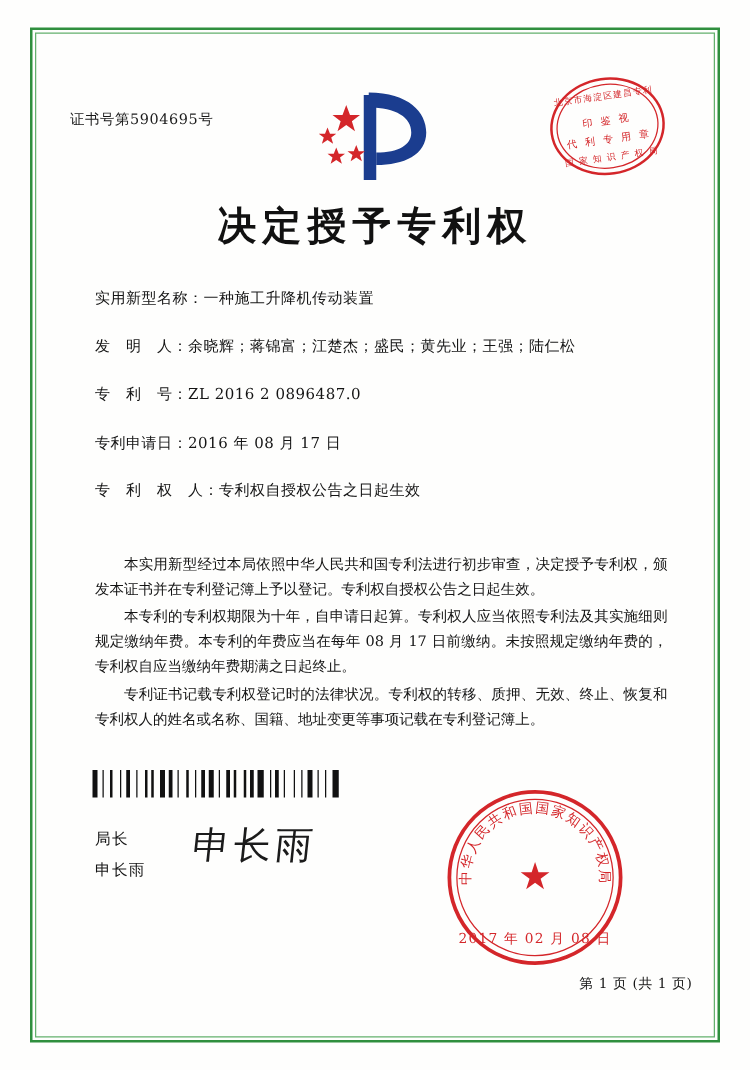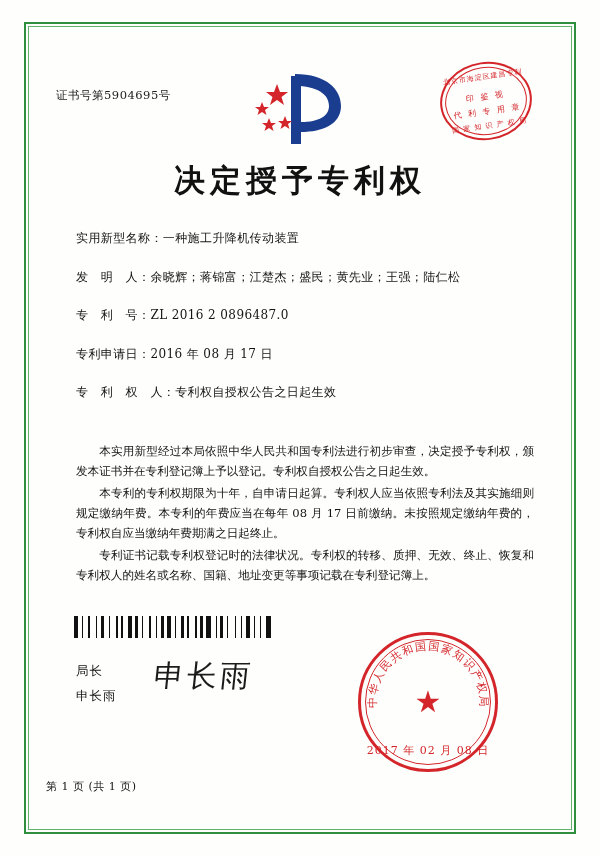--- a/index.html
+++ b/index.html
@@ -227,21 +227,21 @@
     color: #d4262a;
     font-size: 11px;
     letter-spacing: 1px;
   }
 
   
   .footer {
     position: absolute;
     left: 0; right: 0;
     bottom: 18px;
-    text-align: left;
+    text-align: right;
     font-size: 11px;
     color: #141414;
     letter-spacing: 0.5px;
   }
 </style>
 </head>
 <body>
 
 <div class="page">
   <div class="frame-outer"></div>

